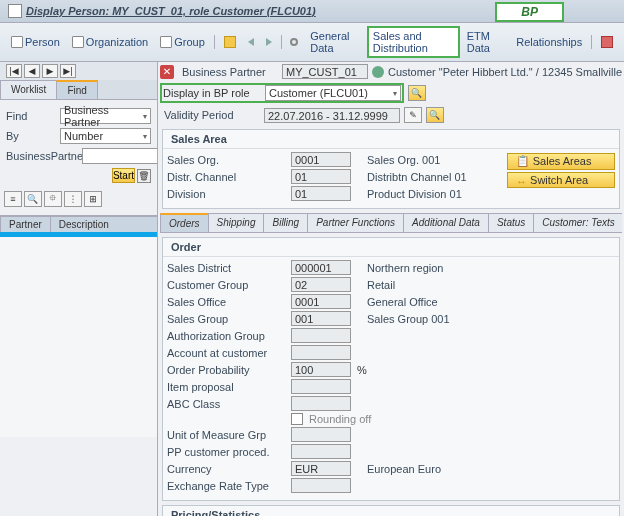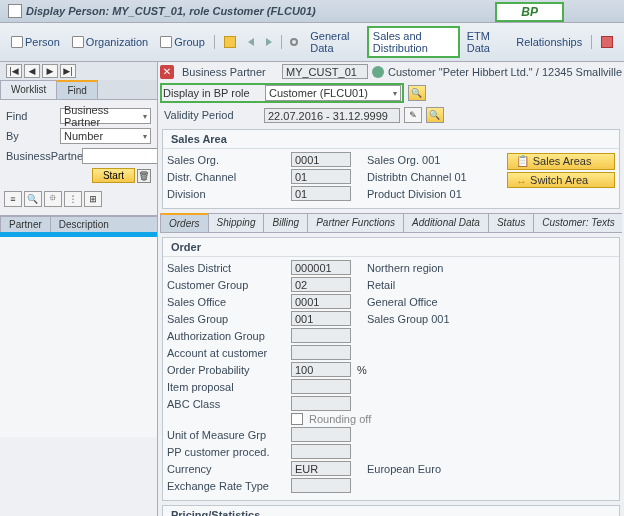--- a/index.html
+++ b/index.html
@@ -1,17 +1,17 @@
 <!DOCTYPE html>
 <html><head>
 <meta charset="utf-8">
 <style>
   * { box-sizing: border-box; margin: 0; padding: 0; font-family: Arial, sans-serif; font-size: 11px; }
   body { background: #e8ecef; width: 624px; height: 516px; overflow: hidden; color: #333; }
-  .title-bar { background: linear-gradient(#d4dde6,#c3d0dd); padding: 4px 8px; font-size: 13px; font-weight: bold; font-style: italic; color: #3a4a5a; border-bottom: 1px solid #aab; display: flex; align-items: center; gap: 4px; }
+  .title-bar { background: linear-gradient(#d4dde6,#c3d0dd); padding: 4px 8px; font-size: 13px; font-weight: bold; font-style: italic; color: #3a4a5a; border-bottom: 1px solid #aab; display: flex; align-items: center; gap: 4px; text-decoration: underline; }
   .title-bar .icon { width: 14px; height: 14px; background: #fff; border: 1px solid #888; display: inline-block; }
   .bp-box { position: absolute; right: 60px; top: 2px; border: 2px solid #4caf50; padding: 1px 24px; font-size: 12px; font-weight: bold; color: #2e7d32; background: #fff; }
   .toolbar { background: linear-gradient(#ecf1f5,#dce4ec); padding: 3px 6px; display: flex; align-items: center; gap: 2px; border-bottom: 1px solid #aab; }
   .toolbar .tb-btn { padding: 2px 4px; display: inline-flex; align-items: center; gap: 2px; color: #2a4a7a; cursor: pointer; border: 1px solid transparent; }
   .toolbar .tb-btn.active { border: 2px solid #4caf50; background: #fff; }
   .toolbar .sep { width: 1px; height: 14px; background: #aab; margin: 0 2px; }
   .mini-icon { width: 12px; height: 12px; display: inline-block; }
   .doc-icon { background: white; border: 1px solid #888; border-radius: 1px; }
   .folder-icon { background: #f5c84c; border: 1px solid #c49a1a; }
   .arrow-l, .arrow-r { width: 0; height: 0; border-top: 4px solid transparent; border-bottom: 4px solid transparent; }
@@ -22,21 +22,21 @@
   .nav-row { padding: 2px 6px; background: #e0e6ec; display:flex; align-items:center; gap:2px;}
   .nav-btn { width:16px; height:14px; border:1px solid #999; background:#f5f5f5; display:inline-flex; align-items:center; justify-content:center; font-size:9px; cursor:pointer;}
   .main { display: flex; height: calc(100% - 54px); }
   .left-panel { width: 158px; background: #eef0f3; border-right: 1px solid #aab; padding: 0; overflow:hidden;}
   .tabs { display: flex; border-bottom: 1px solid #aab; background: #d7dee6; }
   .tab { padding: 3px 10px; border: 1px solid #aab; border-bottom: none; background: #e4eaf0; margin-right: -1px; cursor: pointer; font-size:10px;}
   .tab.active { background: #c9d5e0;  border-top:2px solid #f5a623;}
   .form-row { display: flex; align-items: center; padding: 2px 4px; gap: 4px; }
   .form-row label { width: 50px; color:#3a4a5a;}
   .form-row select, .form-row input[type=text] { flex: 1; border: 1px solid #999; background: #fff; padding: 1px 2px; height: 16px; font-size:10px;}
-  .btn-yellow { background: linear-gradient(#ffe98a,#f5c84c); border: 1px solid #c49a1a; padding: 1px 10px; cursor: pointer; font-size:10px;}
+  .btn-yellow { background: linear-gradient(#ffe98a,#f5c84c); border: 1px solid #c49a1a; padding: 1px 0; cursor: pointer; font-size:10px;}
   .left-tabs { display:flex; border-top:1px solid #aab; border-bottom:5px solid #0ea5e9; background:#dce4ec; margin-top:4px;}
   .left-tabs .tab { background:#c9d5e0; padding:2px 8px;}
   .right-panel { flex: 1; overflow-y: auto; overflow-x:auto; background: #eef0f3; padding: 0 2px 4px; }
   .header-row { display: flex; align-items: center; padding: 2px 0; gap: 4px; }
   .header-row > label { width: 100px; color: #3a4a5a; padding-left:4px;}
   .hl-green { border: 2px solid #4caf50; padding:0 1px; display:flex; align-items:center; gap:2px;}
   .field { border: 1px solid #999; background: #fff; padding: 1px 3px; height: 15px; min-width: 60px; display: inline-block; }
   .field.ro { background: #e8ecef; }
   .dropdown { border:1px solid #999; background:#fff; padding:1px 3px; height:16px; display:inline-flex; align-items:center; justify-content:space-between; gap:4px;}
   .dropdown::after { content:"▾"; color:#666; font-size:8px;}

